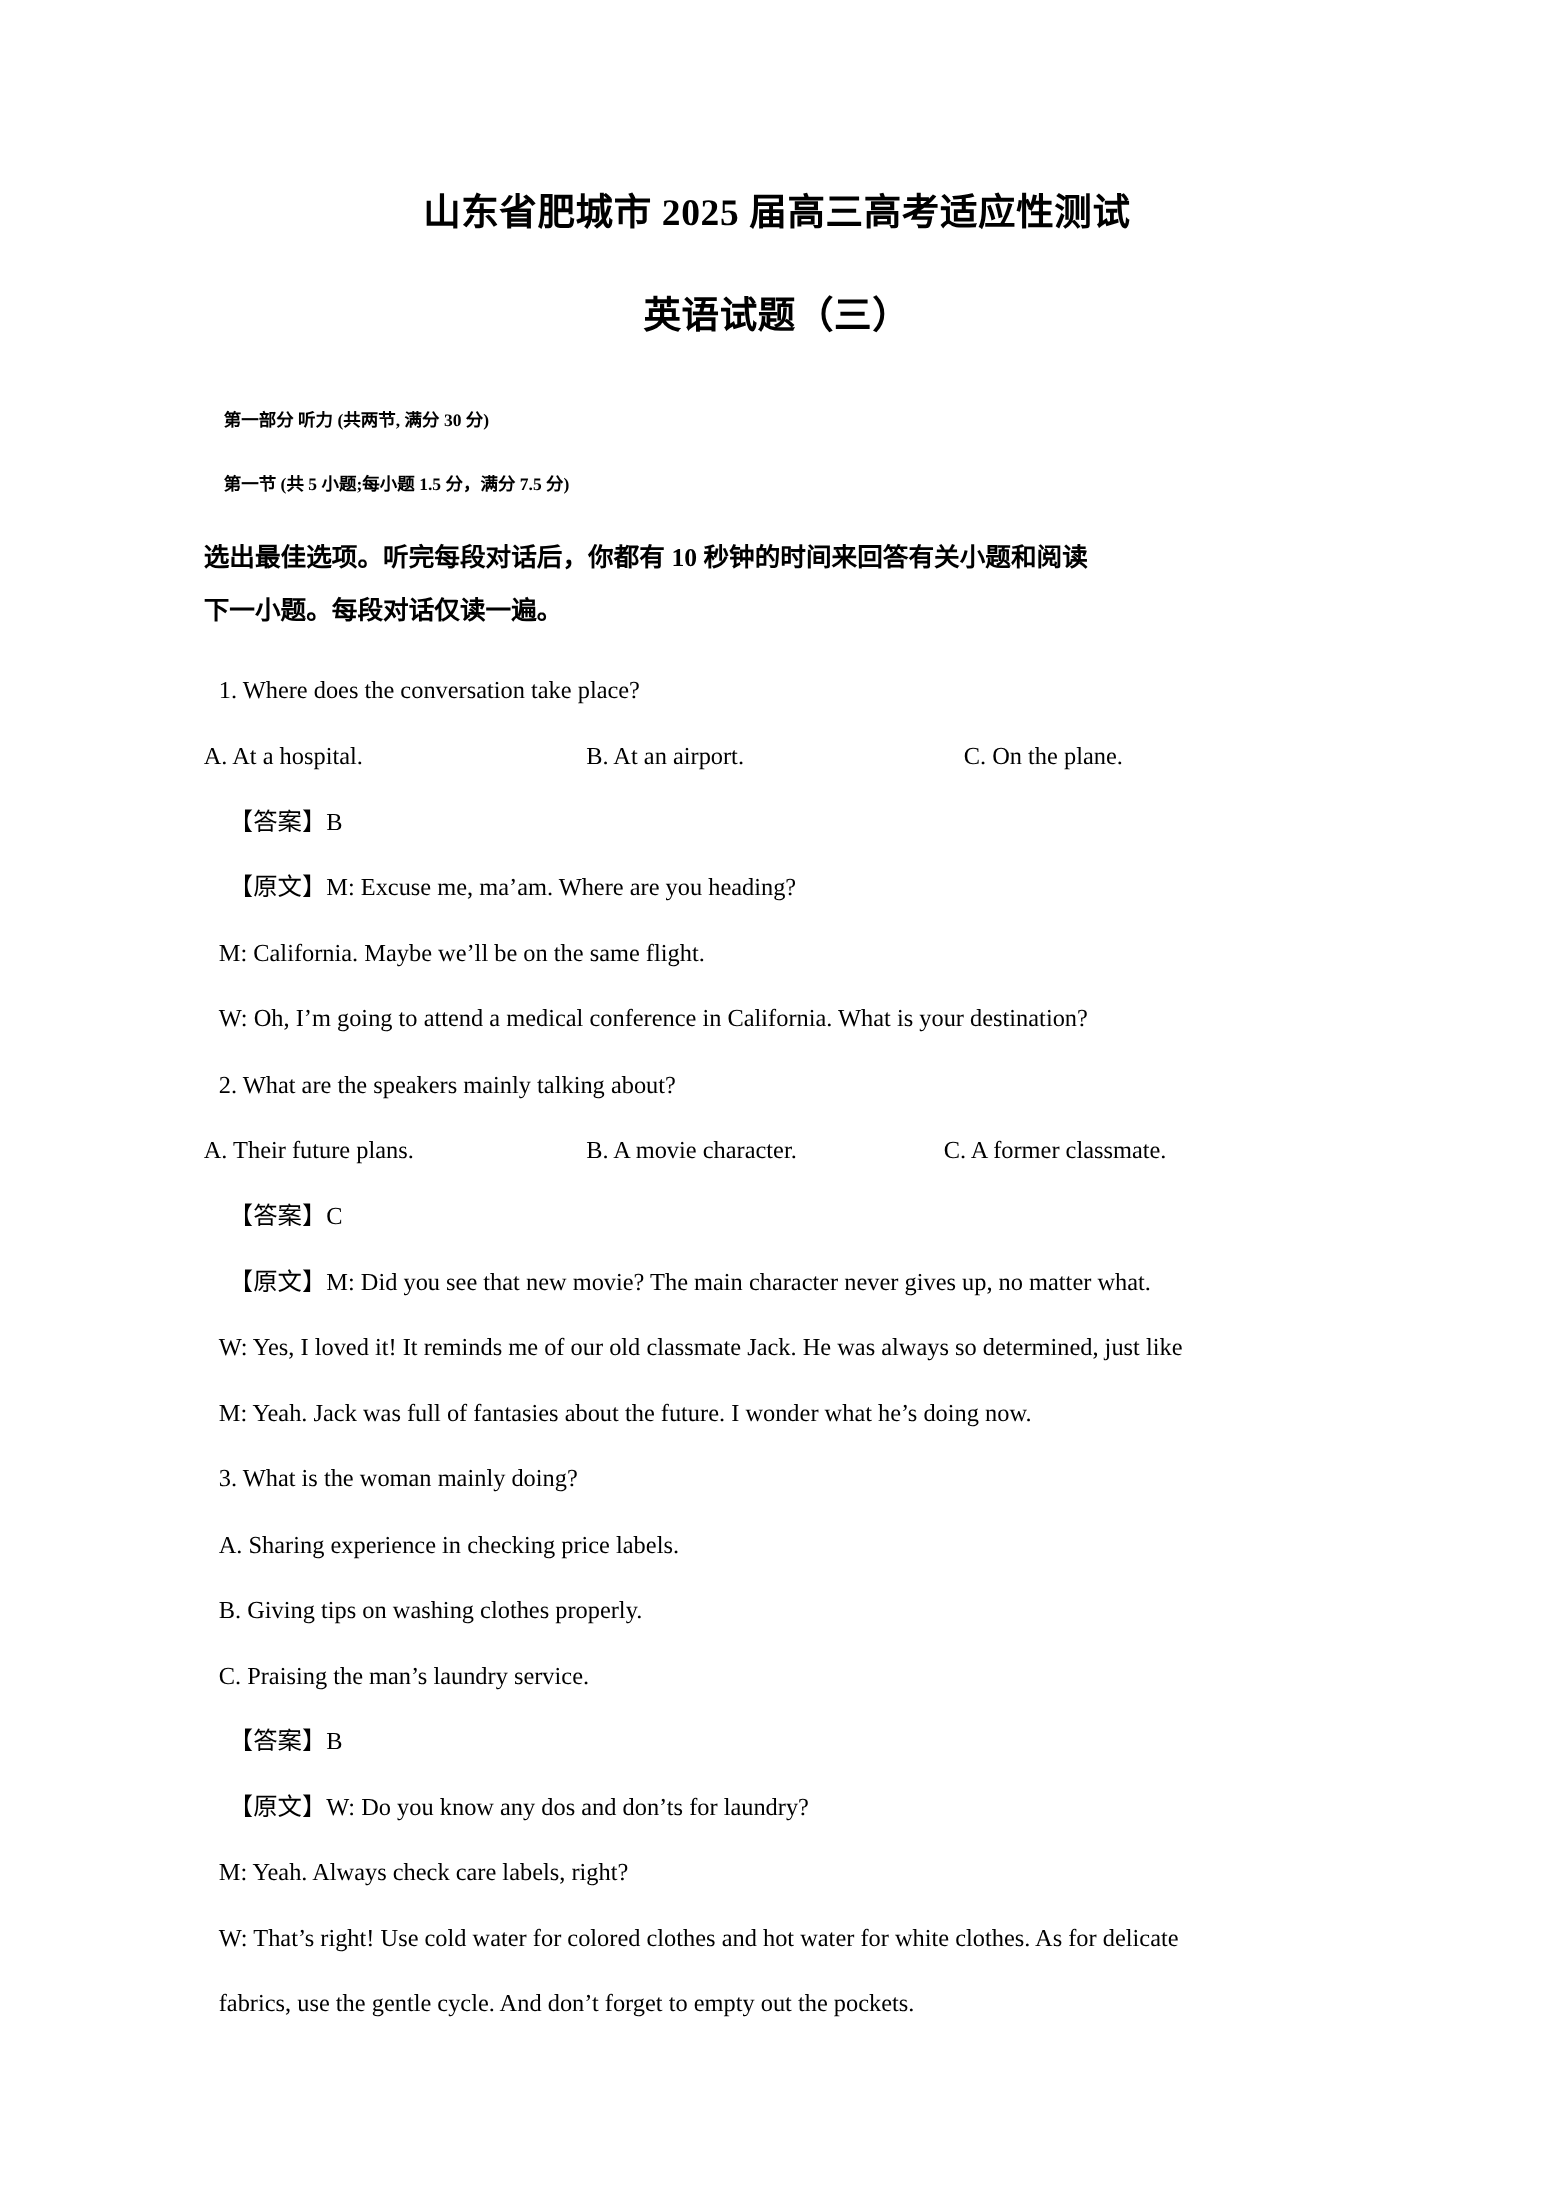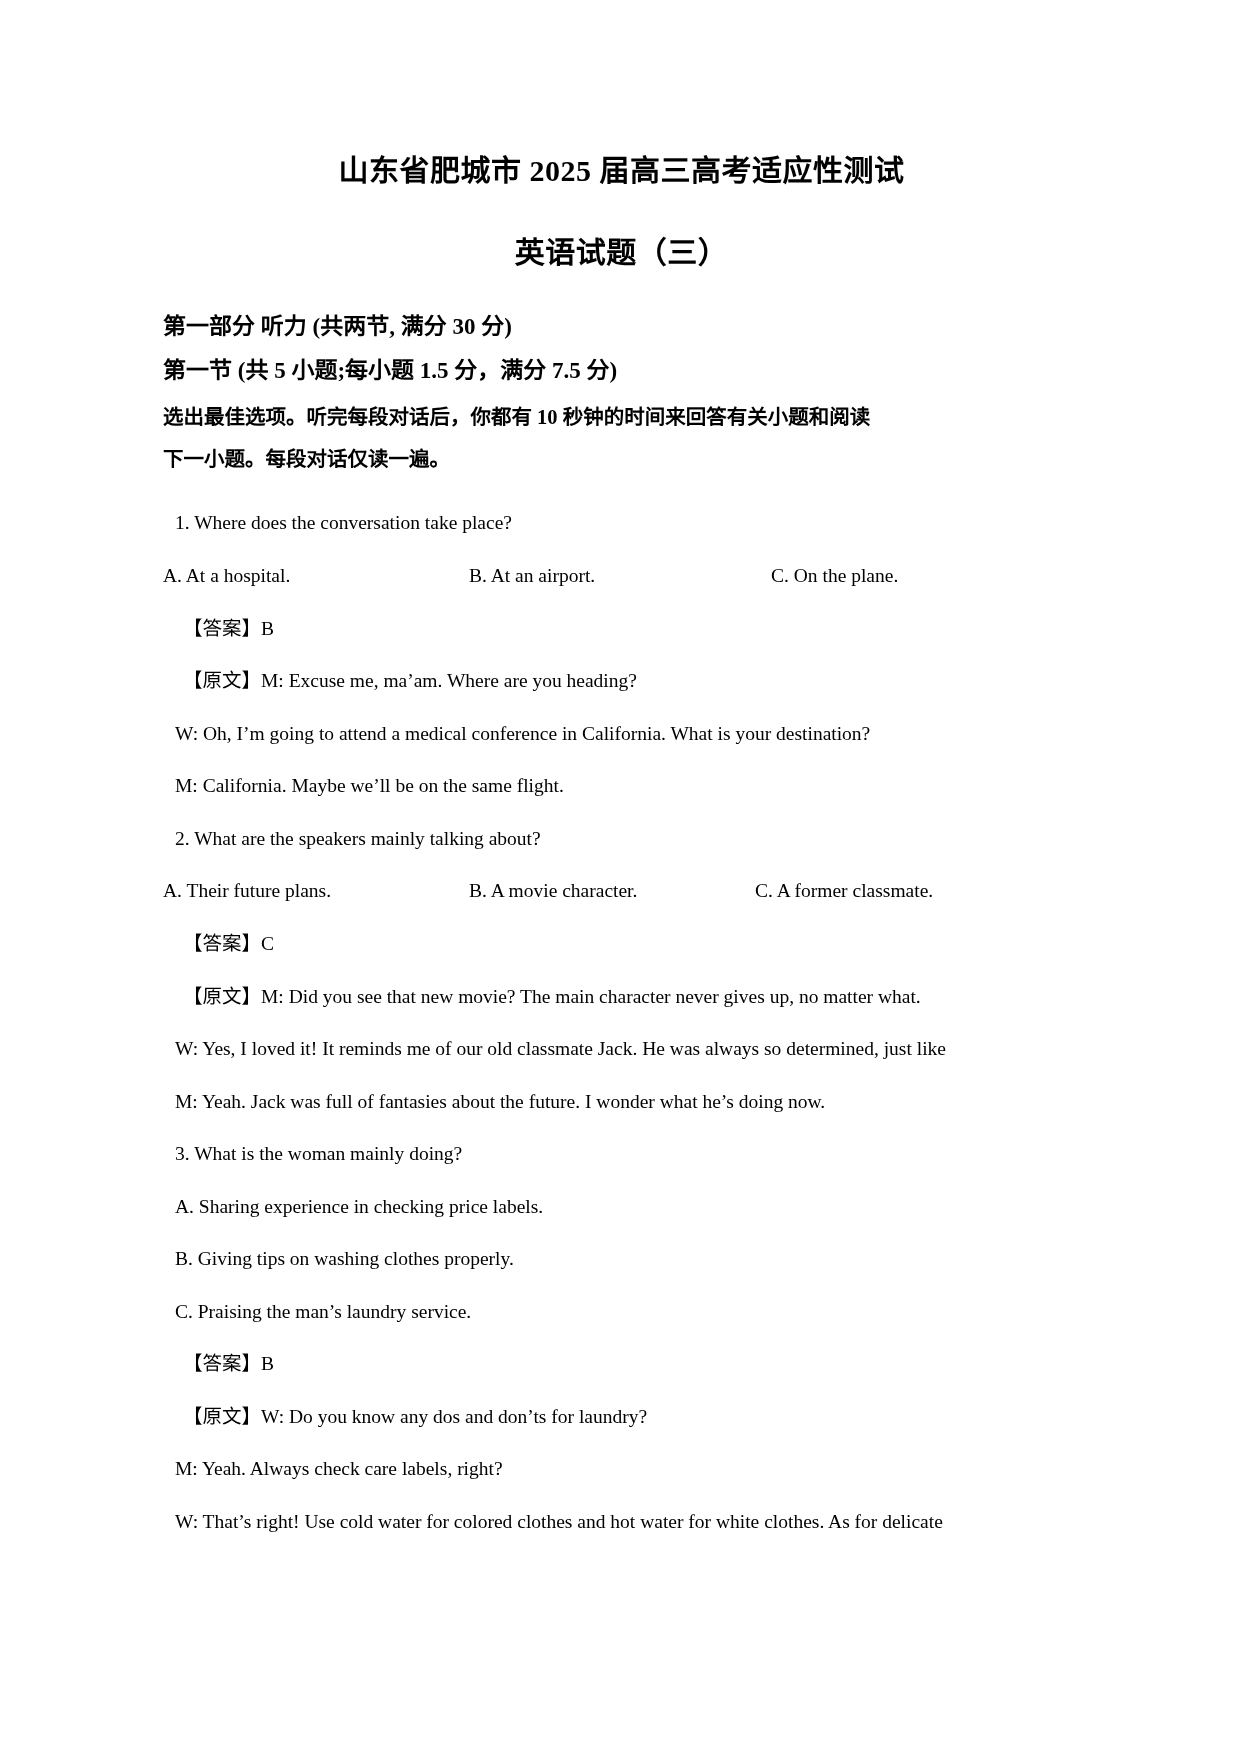--- a/index.html
+++ b/index.html
@@ -44,23 +44,23 @@
     font-size: 30px;
     line-height: 1.25;
     margin: 0;
     padding-top: 44px;
     letter-spacing: 0.5px;
   }
 
   
   .sec-head {
     font-weight: bold;
-    font-size: 23px;
+    font-size: 14px;
     line-height: 1.0;
-    margin: 0;
+    margin: 16px;
   }
   .sec-head.first { padding-top: 44px; }
   .sec-head.second { padding-top: 21px; }
 
   
   .instructions {
     font-weight: bold;
     font-size: 20.5px;
     line-height: 42px;
     margin: 0;
@@ -117,37 +117,38 @@
     </div>
 
     <p class="line">1. Where does the conversation take place?</p>
     <div class="options">
       <span class="opt opt-a">A. At a hospital.</span>
       <span class="opt opt-b">B. At an airport.</span>
       <span class="opt opt-c">C. On the plane.</span>
     </div>
     <p class="line indent cjk">【答案】B</p>
     <p class="line indent cjk">【原文】M: Excuse me, ma’am. Where are you heading?</p>
+    <p class="line">M: California. Maybe we’ll be on the same flight.</p>
     <p class="line">W: Oh, I’m going to attend a medical conference in California. What is your destination?</p>
-    <p class="line">M: California. Maybe we’ll be on the same flight.</p>
 
     <p class="line">2. What are the speakers mainly talking about?</p>
     <div class="options">
       <span class="opt opt-a">A. Their future plans.</span>
       <span class="opt opt-b">B. A movie character.</span>
       <span class="opt opt-c wide">C. A former classmate.</span>
     </div>
     <p class="line indent cjk">【答案】C</p>
     <p class="line indent cjk">【原文】M: Did you see that new movie? The main character never gives up, no matter what.</p>
     <p class="line">W: Yes, I loved it! It reminds me of our old classmate Jack. He was always so determined, just like</p>
     <p class="line">M: Yeah. Jack was full of fantasies about the future. I wonder what he’s doing now.</p>
 
     <p class="line">3. What is the woman mainly doing?</p>
     <p class="line">A. Sharing experience in checking price labels.</p>
     <p class="line">B. Giving tips on washing clothes properly.</p>
     <p class="line">C. Praising the man’s laundry service.</p>
     <p class="line indent cjk">【答案】B</p>
     <p class="line indent cjk">【原文】W: Do you know any dos and don’ts for laundry?</p>
     <p class="line">M: Yeah. Always check care labels, right?</p>
     <p class="line">W: That’s right! Use cold water for colored clothes and hot water for white clothes. As for delicate</p>
+    <p class="line">fabrics, use the gentle cycle. And don’t forget to empty out the pockets.</p>
 
   </div>
 </div>
 
 </body></html>

